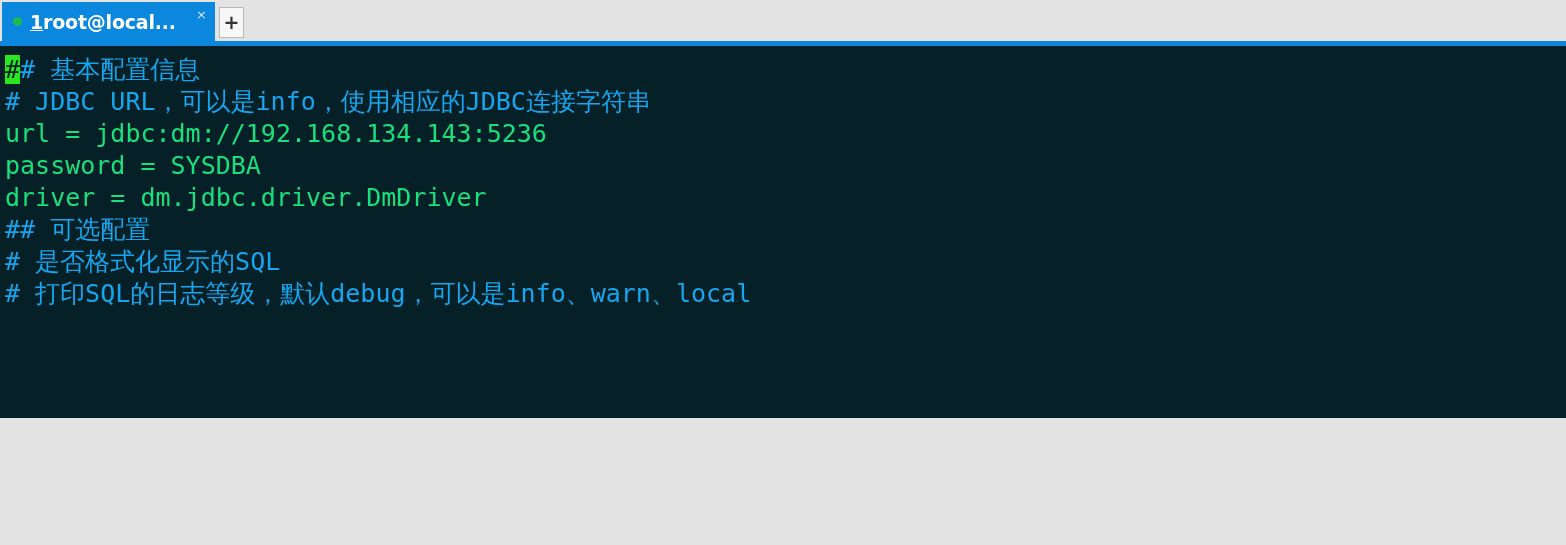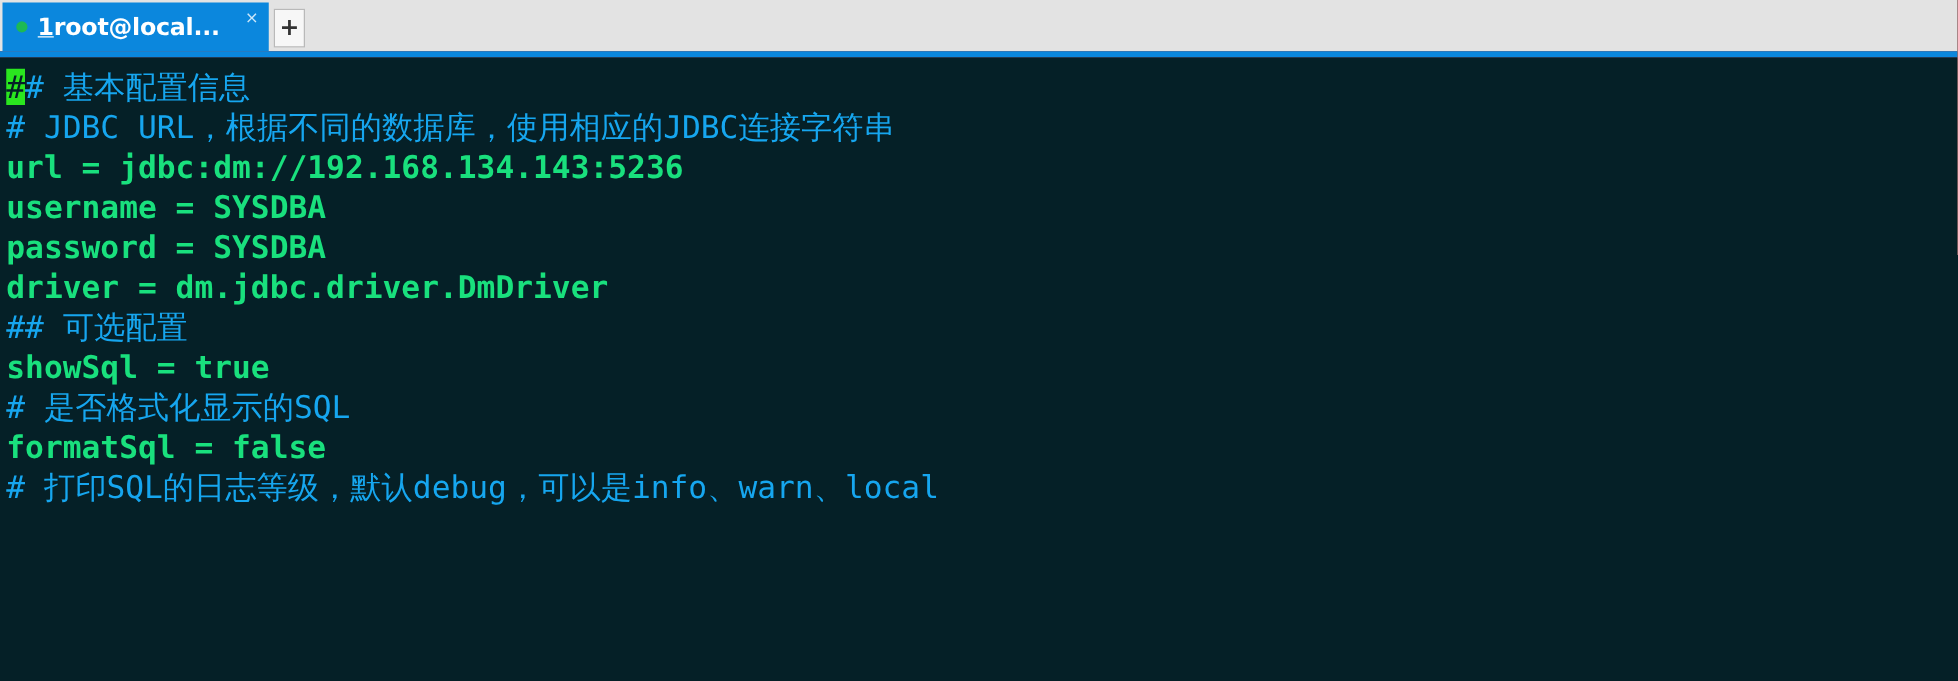--- a/index.html
+++ b/index.html
@@ -10,22 +10,22 @@
   body {
     width: 1566px;
     height: 545px;
     overflow: hidden;
     font-family: "DejaVu Sans Mono", monospace;
   }
 
   #app {
     position: relative;
     width: 1566px;
-    height: 545px;
-    background: #7f1d1d;
+    height: 418px;
+    background: #f97316;
     overflow: hidden;
   }
 
   
   .tabbar {
     position: absolute;
     left: 0; top: 0;
     width: 1566px;
     height: 41px;
     background: #e3e3e3;
@@ -113,21 +113,21 @@
   }
   .line {
     height: 32px;
     line-height: 32px;
     font-size: 25px;
     white-space: pre;
     letter-spacing: 0px;
     font-family: "DejaVu Sans Mono", monospace;
   }
   .c-comment { color: #16a6ef; }
-  .c-value   { color: #19e07d; font-weight: bold; }
+  .c-value   { color: #19e07d; }
   .cursor {
     background: #2ae61f;
     color: #052027;
   }
 </style>
 </head>
 <body>
 
 <div id="app">
 
@@ -141,25 +141,22 @@
       <span class="tab-close">×</span>
     </div>
 
     <div class="newtab">+</div>
   </div>
 
   <div class="tabbar-underline"></div>
 
   <div class="terminal" id="terminal">
       <div class="line"><span class="cursor">#</span><span class="c-comment"># 基本配置信息</span></div>
-      <div class="line"><span class="c-comment"># JDBC URL，根据不同的数据库，使用相应的JDBC连接字符串</span></div>
+      <div class="line"><span class="c-comment"># JDBC URL，可以是info，使用相应的JDBC连接字符串</span></div>
       <div class="line"><span class="c-value">url = jdbc:dm://192.168.134.143:5236</span></div>
-      <div class="line"><span class="c-value">username = SYSDBA</span></div>
       <div class="line"><span class="c-value">password = SYSDBA</span></div>
       <div class="line"><span class="c-value">driver = dm.jdbc.driver.DmDriver</span></div>
       <div class="line"><span class="c-comment">## 可选配置</span></div>
-      <div class="line"><span class="c-value">showSql = true</span></div>
       <div class="line"><span class="c-comment"># 是否格式化显示的SQL</span></div>
-      <div class="line"><span class="c-value">formatSql = false</span></div>
       <div class="line"><span class="c-comment"># 打印SQL的日志等级，默认debug，可以是info、warn、local</span></div>
     </div>
 
 </div>
 
 </body></html>

